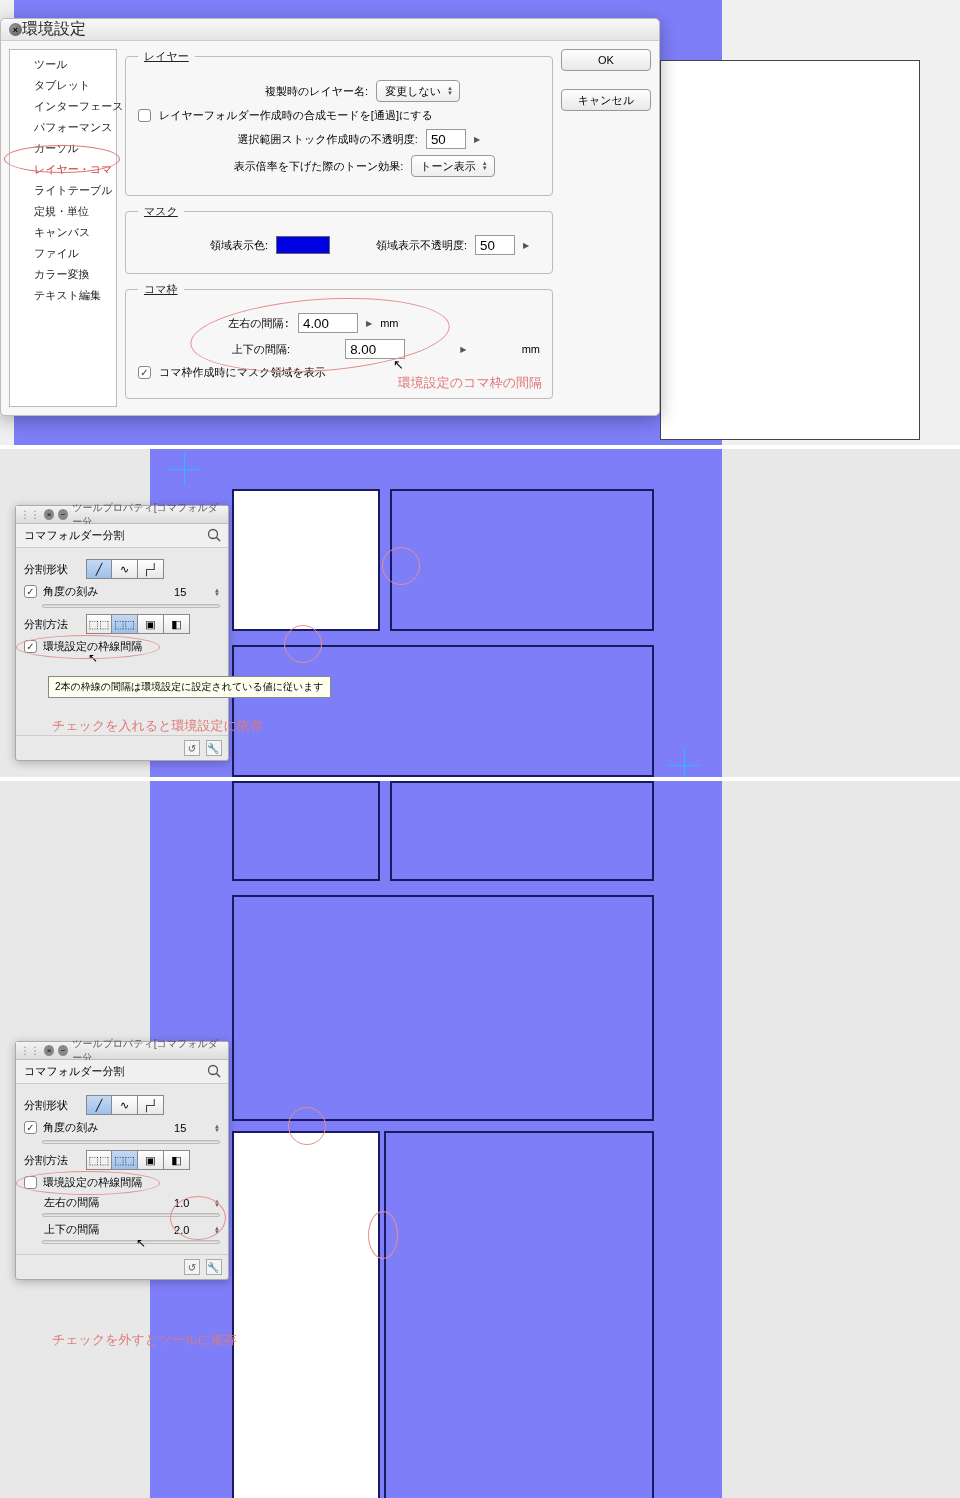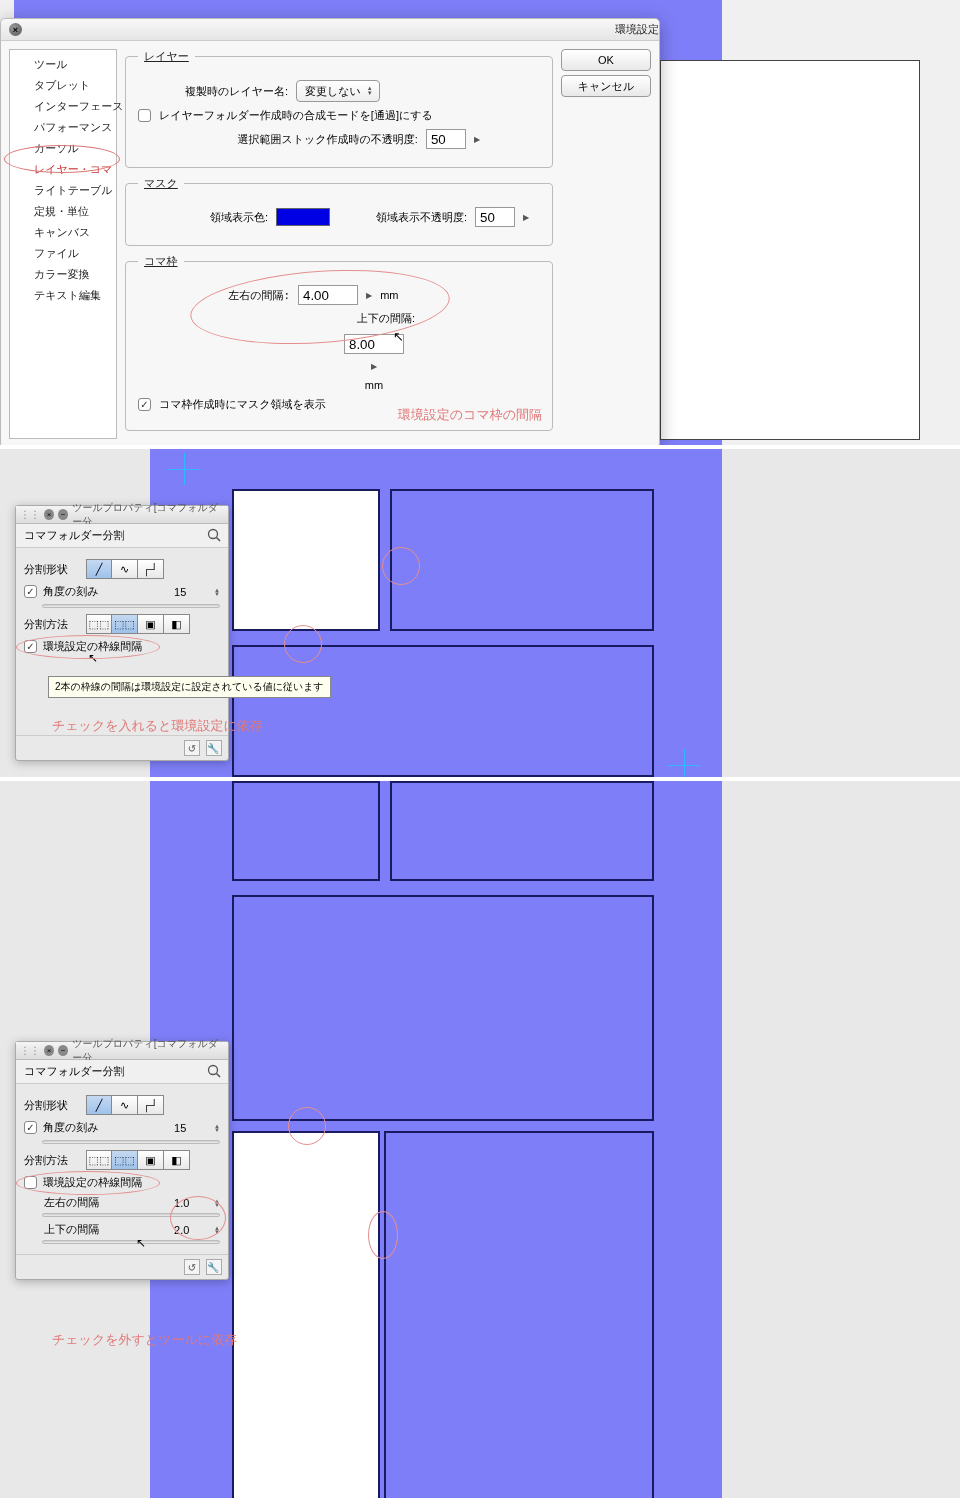--- a/index.html
+++ b/index.html
@@ -7,30 +7,30 @@
   
   
   .section1 { position: relative; height: 445px; overflow: hidden; }
   .canvas-bg { position: absolute; inset: 0; background: #f0f0f0; }
   .canvas-purple { position: absolute; left: 14px; top: 0; right: 238px; bottom: 0; background: #7e7ef8; }
   .canvas-white-page { position: absolute; top: 60px; left: 660px; width: 260px; height: 380px; background: #fff; border: 1px solid #444; }
   
   .pref-window { position: absolute; left: 0; top: 18px; width: 660px; background: #f7f7f7; border: 1px solid #bbb; border-radius: 5px; box-shadow: 0 4px 18px rgba(0,0,0,.3); }
   .pref-titlebar { height: 22px; background: linear-gradient(#f8f8f8,#e5e5e5); border-bottom: 1px solid #ccc; border-radius: 5px 5px 0 0; display: flex; align-items: center; }
   .pref-close { width: 13px; height: 13px; border-radius: 50%; background: radial-gradient(circle at 35% 35%, #999, #555); margin-left: 8px; display:flex;align-items:center;justify-content:center;color:#000;font-size:9px;font-weight:bold;}
-  .pref-title { flex:1; text-align:right; font-size:11px; color:#222; }
+  .pref-title { flex:1; text-align:left; font-size:16px; color:#222; }
   .pref-body { display:flex; padding: 8px; gap:8px; }
   .pref-sidebar { width: 108px; border:1px solid #bbb; background:#fff; padding:4px 16px; }
   .pref-sidebar div { padding:3px 8px; color:#222; white-space:nowrap; }
   .pref-sidebar .sel { background:transparent; color:#c33; position:relative;text-align:right; }
   .sel-circle { position:absolute; border:1px solid #d77; border-radius:50%; }
   
   .pref-main { flex:1; }
   .pref-buttons { width: 90px; }
-  .btn { display:block; width:100%; height:22px; line-height:20px; text-align:center; background:linear-gradient(#fff,#e8e8e8); border:1px solid #999; border-radius:4px; margin-bottom:4px; font-size:11px; }
+  .btn { display:block; width:100%; height:22px; line-height:20px; text-align:center; background:linear-gradient(#fff,#e8e8e8); border:1px solid #999; border-radius:4px; margin-bottom:18px; font-size:11px; }
   
   fieldset { border:1px solid #bbb; border-radius:4px; margin-bottom:8px; padding:10px 12px 12px; }
   legend { padding:0 6px; color:#222;text-decoration:underline; }
   .row { display:flex; align-items:center; gap:8px; margin:6px 0; }
   .row .lbl { text-align:right; }
   .txt-input { height:20px; border:1px solid #999; background:#fff; padding:0 4px; width:60px; text-align:left; }
   .sel-input { height:22px; border:1px solid #999; background:linear-gradient(#fff,#eee); border-radius:4px; padding:0 6px 0 8px; display:flex; align-items:center; gap:6px; }
   .stepper { display:inline-flex; flex-direction:column; font-size:6px; line-height:5px; color:#555; }
   .check { width:13px;height:13px;border:1px solid #888;border-radius:3px;background:#fff;display:inline-flex;align-items:center;justify-content:center;font-size:10px;color:#333; }
   .tri { color:#555; font-size:8px; }
@@ -101,35 +101,42 @@
         <div>ファイル</div>
         <div>カラー変換</div>
         <div>テキスト編集</div>
         <span class="sel-circle" style="left:-6px;top:95px;width:116px;height:28px;"></span>
       </div>
 
       <div class="pref-main">
 
         <fieldset>
           <legend>レイヤー</legend>
-          <div class="row" style="">
+          <div class="row" style="justify-content:center;">
             <span class="lbl" style="width:150px;">複製時のレイヤー名:</span>
             <span class="sel-input">
               <span>変更しない</span>
               <span class="stepper">▲<br>▼</span>
             </span>
           </div>
           <div class="row">
             <span class="check"></span>
             <span>レイヤーフォルダー作成時の合成モードを[通過]にする</span>
           </div>
           <div class="row" style="justify-content:center;">
             <span class="lbl" style="width:220px;">選択範囲ストック作成時の不透明度:</span>
             <input class="txt-input" style="width: 40px;" value="50">
             <span class="tri">▶</span>
+          </div>
+          <div class="row" style="justify-content:center;">
+            <span class="lbl" style="width:220px;">表示倍率を下げた際のトーン効果:</span>
+            <span class="sel-input">
+              <span>トーン表示</span>
+              <span class="stepper">▲<br>▼</span>
+            </span>
           </div>
         </fieldset>
 
         <fieldset>
           <legend>マスク</legend>
           <div class="row">
             <span class="lbl" style="width:130px;">領域表示色:</span>
             <span class="colorwell"></span>
             <span style="width:30px;"></span>
             <span>領域表示不透明度:</span>
@@ -139,21 +146,21 @@
         </fieldset>
 
         <fieldset style="position:relative;">
           <legend>コマ枠</legend>
           <div class="row" style="justify-content:flex-start; padding-left:70px;">
             <span class="lbl" style="width:82px;font-family:Liberation Mono, monospace;">左右の間隔:</span>
             <input class="txt-input" value="4.00" style="">
             <span class="tri">▶</span>
             <span>mm</span>
           </div>
-          <div class="row" style="justify-content:space-between; padding-left:70px;flex-direction:column;">
+          <div class="row" style="justify-content:space-between; padding-left:70px;">
             <span class="lbl" style="width:82px;">上下の間隔:</span>
             <input class="txt-input" value="8.00" style="">
             <span class="tri">▶</span>
             <span>mm</span>
           </div>
           <div class="row">
             <span class="check">✓</span>
             <span>コマ枠作成時にマスク領域を表示</span>
           </div>
           <span class="red-circle" style="left:64px;top:2px;width:260px;height:72px;transform:rotate(-4deg);"></span>

